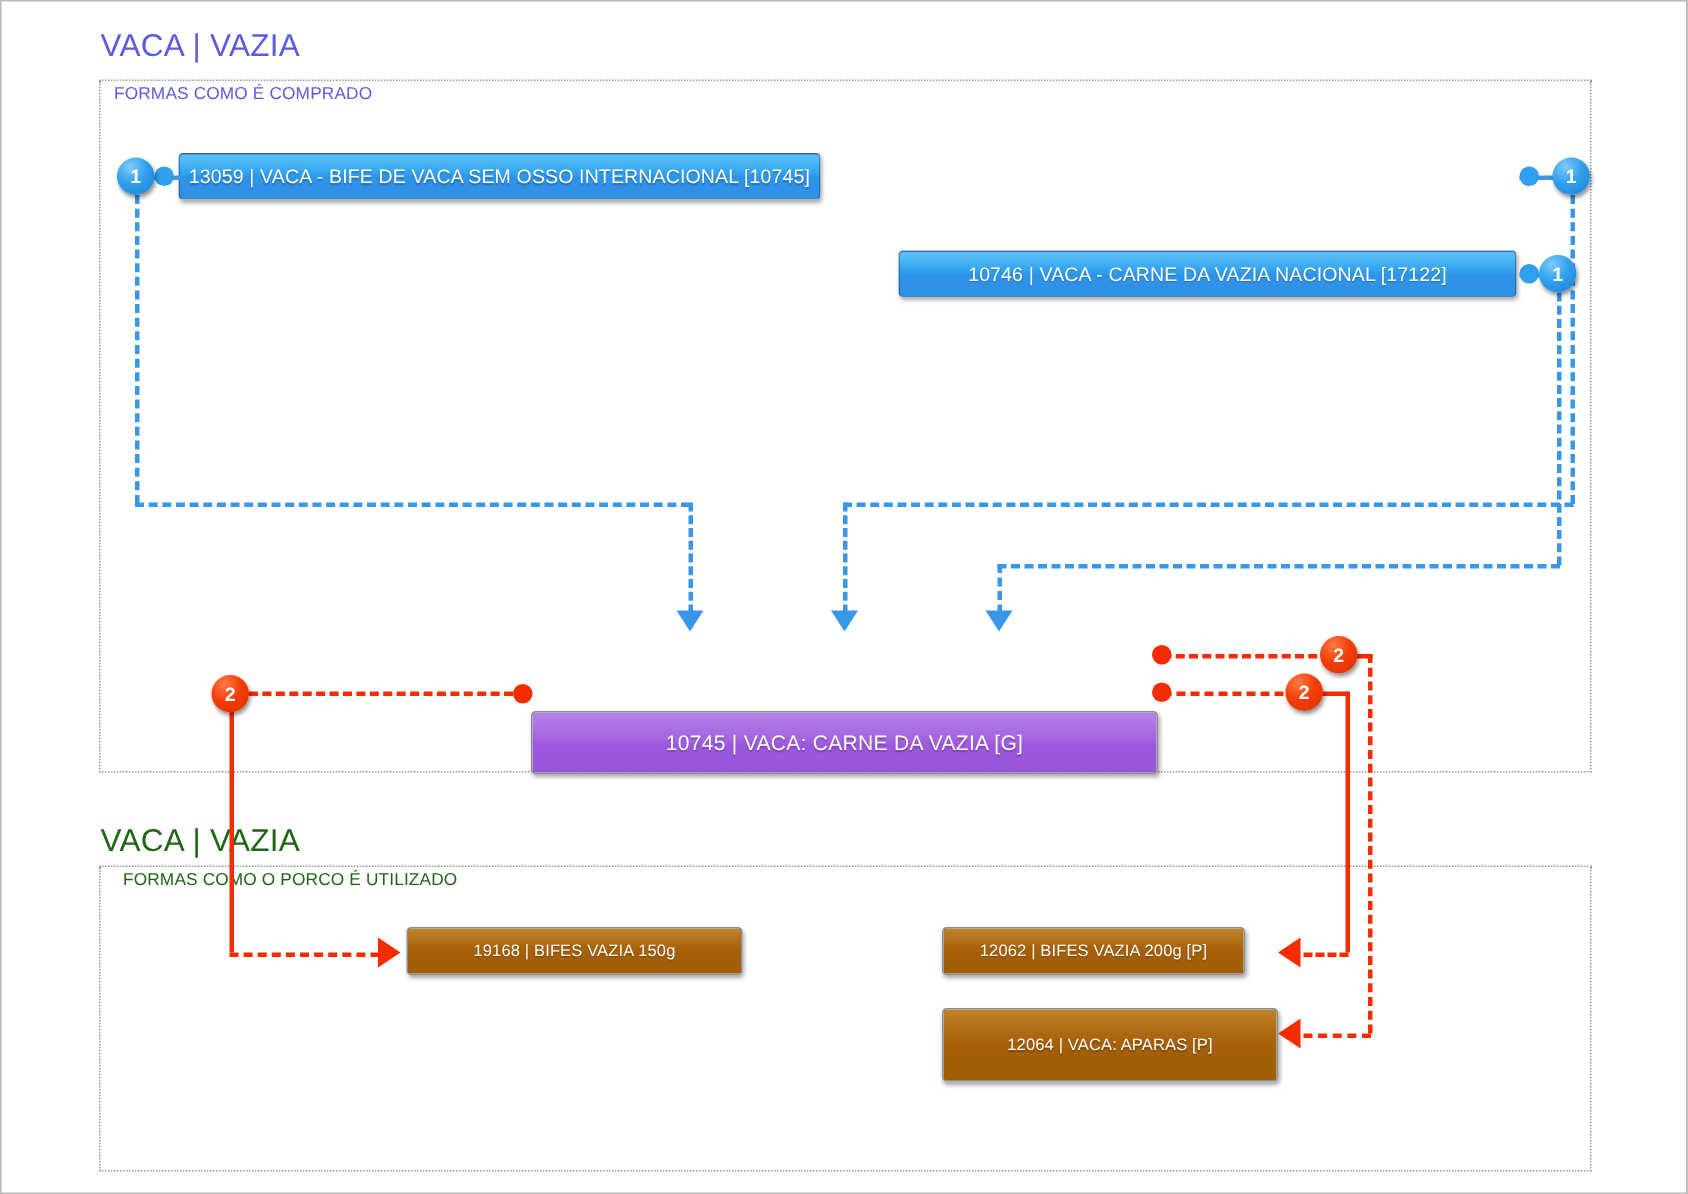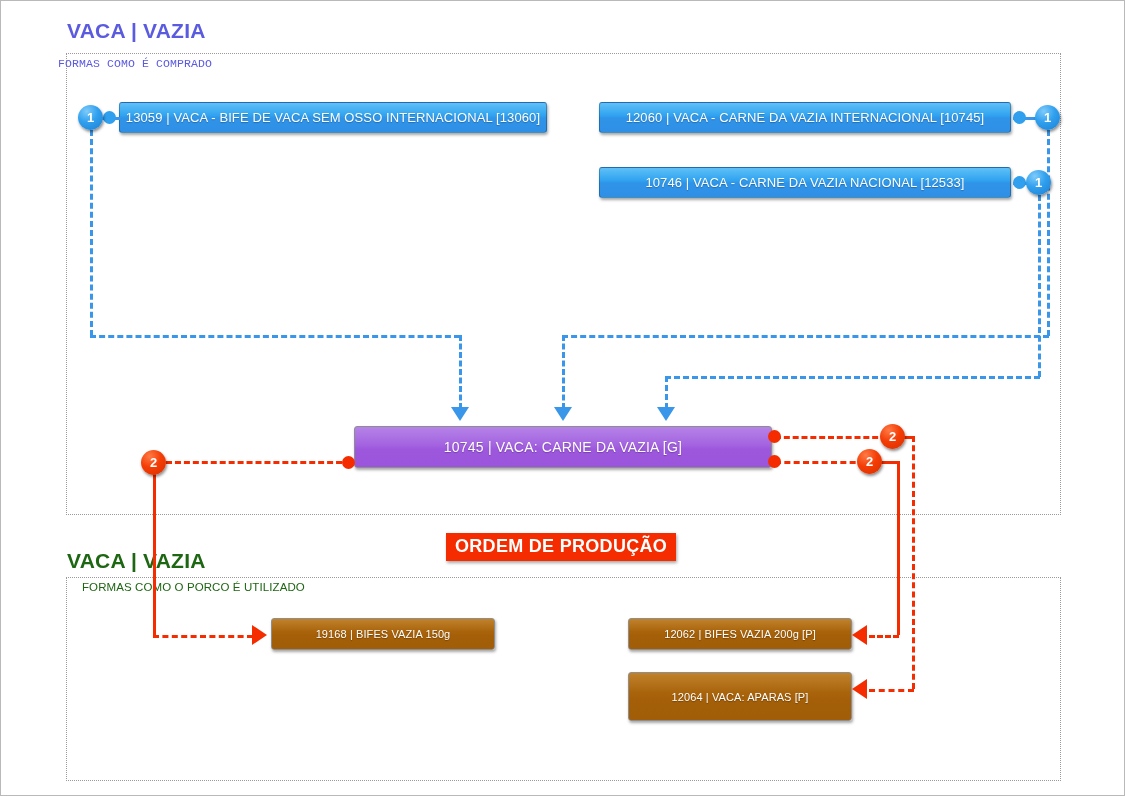--- a/index.html
+++ b/index.html
@@ -19,21 +19,21 @@
     position:absolute;
     border:1px dotted #9a9a9a;
     box-sizing:border-box;
     background:transparent;
   }
 
   
   .sec-title{
     position:absolute;
     font-size:21px;
-    font-weight:700;
+    font-weight:400;
     letter-spacing:.2px;
     white-space:nowrap;
   }
   .sec-title.blue{color:#5b5be0;}
   .sec-title.green{color:#1d6612;}
 
   .sec-sub{
     position:absolute;
     font-size:11.5px;
     font-weight:400;
@@ -63,20 +63,21 @@
     font-size:13px;
     letter-spacing:.1px;
     text-shadow:0 1px 1px rgba(0,0,0,.25);
   }
   .node.purple{
     background:linear-gradient(180deg,#b583e8 0%,#a463e0 45%,#9d57dd 55%,#9b55dc 100%);
     font-size:14px;
     letter-spacing:.2px;
     border:1px solid #8e8e8e;
     text-shadow:0 1px 1px rgba(0,0,0,.25);
+    margin-top:48px;
   }
   .node.brown{
     background:linear-gradient(180deg,#c0822c 0%,#a9640b 42%,#a45f08 55%,#a15d07 100%);
     font-size:11px;
     letter-spacing:.1px;
     border:1px solid #8e8e8e;
     text-shadow:0 1px 1px rgba(0,0,0,.3);
   }
 
   
@@ -134,27 +135,26 @@
 </style>
 </head>
 <body>
 
 <div id="page">
 
   <div class="section-box" style="left:65px;top:52px;width:995px;height:462px;"></div>
 
   <div class="sec-title blue" style="left:66px;top:18px;">VACA | VAZIA</div>
 
-  <div class="sec-sub blue" style="left:57px;top:56px;font-family:Liberation Mono, monospace;">FORMAS COMO É COMPRADO</div>
-
-  <div class="node blue" style="left:118px;top:101px;width:428px;height:31px;">13059 | VACA - BIFE DE VACA SEM OSSO INTERNACIONAL [13060]</div>
-
-  <div class="node blue" style="left:598px;top:101px;width:412px;height:31px;">12060 | VACA - CARNE DA VAZIA INTERNACIONAL [10745]</div>
-
-  <div class="node blue" style="left:598px;top:166px;width:412px;height:31px;">10746 | VACA - CARNE DA VAZIA NACIONAL [12533]</div>
+  <div class="sec-sub blue" style="left:75px;top:56px;">FORMAS COMO É COMPRADO</div>
+
+  <div class="node blue" style="left:118px;top:101px;width:428px;height:31px;">13059 | VACA - BIFE DE VACA SEM OSSO INTERNACIONAL [10745]</div>
+
+
+  <div class="node blue" style="left:598px;top:166px;width:412px;height:31px;">10746 | VACA - CARNE DA VAZIA NACIONAL [17122]</div>
 
   <div class="badge b1" style="left:77px;top:104px;">1</div>
   <div class="dot blue" style="left:102px;top:110px;"></div>
   <div class="ln blue solid h" style="left:99px;top:116px;width:20px;"></div>
 
   <div class="badge b1" style="left:1034px;top:104px;">1</div>
   <div class="dot blue" style="left:1012px;top:110px;"></div>
   <div class="ln blue solid h" style="left:1012px;top:116px;width:24px;"></div>
 
   <div class="badge b1" style="left:1025px;top:169px;">1</div>
@@ -197,27 +197,26 @@
 
   <div class="ln red solid h" style="left:878px;top:460px;width:20px;"></div>
   <div class="ln red solid v" style="left:896px;top:460px;height:174px;"></div>
   <div class="ln red dashed h" style="left:868px;top:634px;width:30px;"></div>
   <div class="arw left" style="left:851px;top:624px;"></div>
 
   <div class="ln red solid v" style="left:152px;top:472px;height:162px;"></div>
   <div class="ln red dashed h" style="left:152px;top:634px;width:100px;"></div>
   <div class="arw right" style="left:251px;top:624px;"></div>
 
-  <div class="op-label" style="left:445px;top:532px;">ORDEM DE PRODUÇÃO</div>
 
   <div class="section-box" style="left:65px;top:576px;width:995px;height:204px;"></div>
 
   <div class="sec-title green" style="left:66px;top:548px;">VACA | VAZIA</div>
 
   <div class="sec-sub green" style="left:67px;top:580px;">FORMAS COMO O PORCO É UTILIZADO</div>
 
   <div class="node brown" style="left:270px;top:617px;width:224px;height:32px;">19168 | BIFES VAZIA 150g</div>
 
-  <div class="node brown" style="left:627px;top:617px;width:224px;height:32px;">12062 | BIFES VAZIA 200g [P]</div>
+  <div class="node brown" style="left:627px;top:617px;width:202px;height:32px;">12062 | BIFES VAZIA 200g [P]</div>
 
   <div class="node brown" style="left:627px;top:671px;width:224px;height:49px;">12064 | VACA: APARAS [P]</div>
 
 </div>
 
 </body></html>

